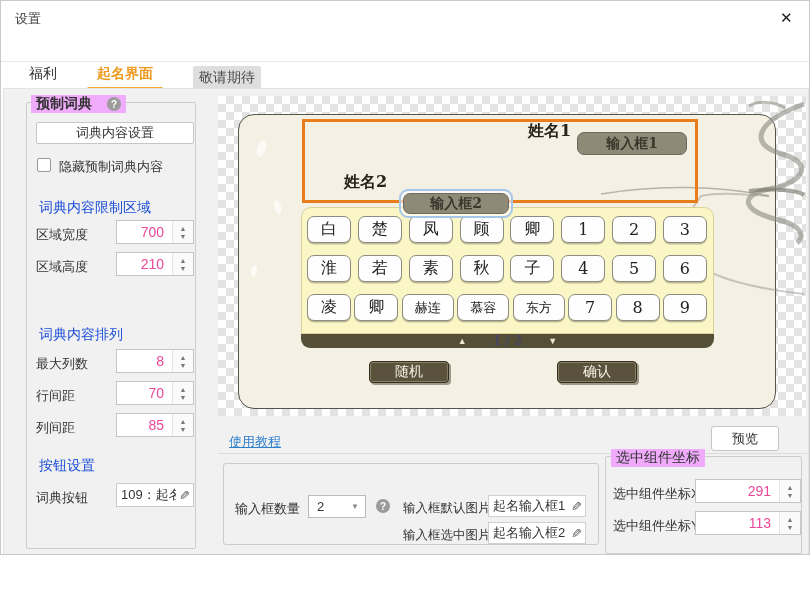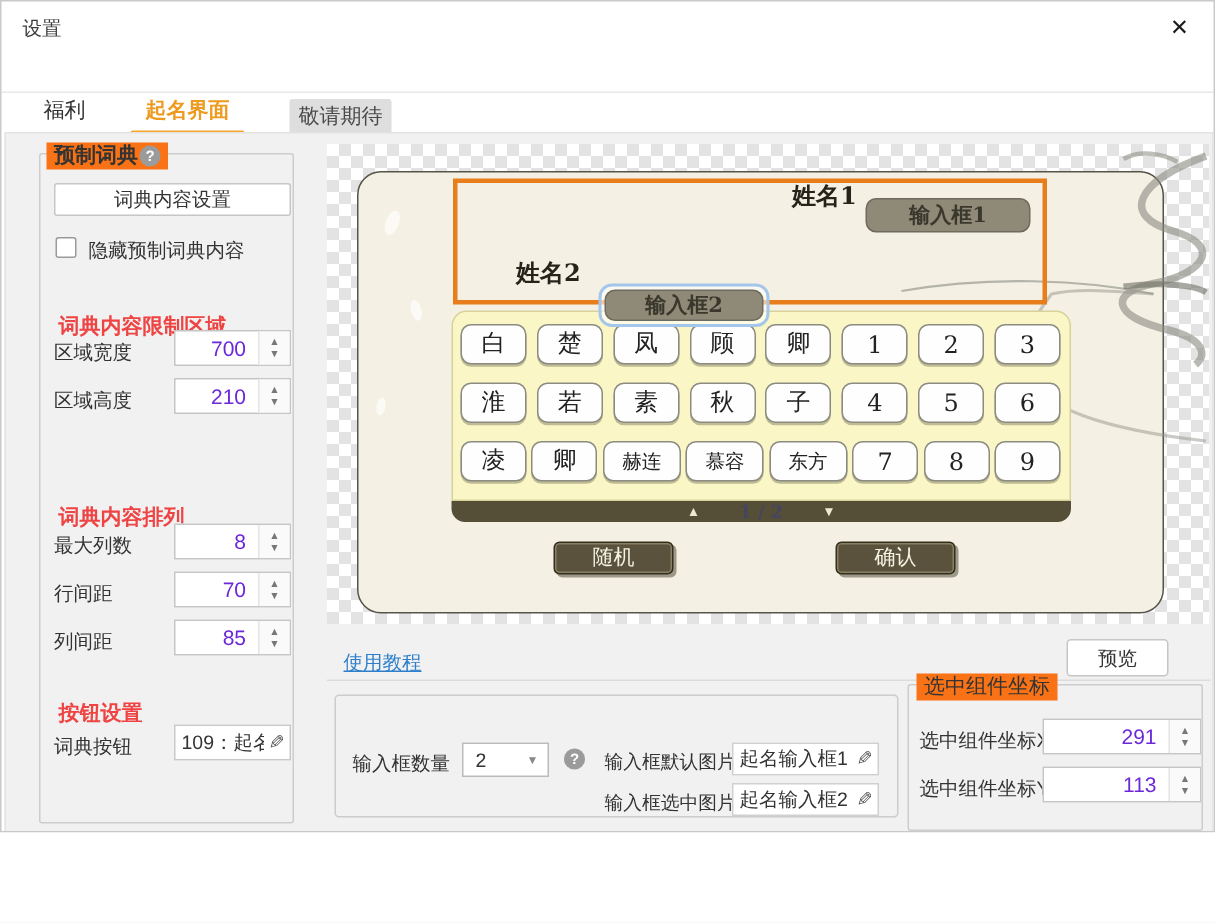--- a/index.html
+++ b/index.html
@@ -19,32 +19,32 @@
   .subtabs{display:flex;gap:40px;font-size:14px;align-items:center;}
   .subtab{position:relative;padding-bottom:7px;cursor:pointer;}
   .subtab.active{color:var(--tab-orange);font-weight:bold;}
   .subtab.active::after{content:"";position:absolute;left:-10px;right:-10px;bottom:0;height:3px;
        background:var(--accent);border-radius:2px;}
   .subtab.chip{background:#dedede;color:#4a4a4a;padding:3px 6px 3px;border-radius:2px;}
   .hline{background:#e8e8e8;height:1px;}
   
   .content-bg{background:#f1f1f1;border:1px solid #e3e3e3;box-sizing:border-box;}
   .fieldset{border:1px solid #cdcdcd;border-radius:2px;box-sizing:border-box;}
-  .legend{background:#f97316;padding:0 5px;font-size:14px;display:flex;align-items:center;gap:1px;}
+  .legend{background:#f0abfc;padding:0 5px;font-size:14px;display:flex;align-items:center;gap:15px;}
   .legend.bold{font-weight:bold;}
-  .sec-title{font-weight:bold;font-size:14px;color:#ef4444;margin-top:10px;}
+  .sec-title{font-weight:normal;font-size:14px;color:#1d4ed8;}
   .lbl{font-size:13px;color:#333;white-space:nowrap;}
   .btn-plain{background:#fff;border:1px solid #c6c6c6;border-radius:2px;font-size:13px;color:#333;
        display:flex;align-items:center;justify-content:center;cursor:pointer;box-sizing:border-box;}
   .checkbox{width:14px;height:14px;background:#fff;border:1px solid #9a9a9a;border-radius:2px;box-sizing:border-box;}
   .help{width:14px;height:14px;border-radius:50%;background:#9b9b9b;color:#fff;font-size:10px;font-weight:bold;
        display:flex;align-items:center;justify-content:center;}
   
   .spin{display:flex;background:#fff;border:1px solid #c6c6c6;box-sizing:border-box;height:24px;}
-  .spin-val{flex:1;font-size:14px;color:#6d28d9;text-align:right;padding-right:8px;line-height:22px;}
+  .spin-val{flex:1;font-size:14px;color:#ec4899;text-align:right;padding-right:8px;line-height:22px;}
   .spin-btns{width:20px;border-left:1px solid #e4e4e4;background:#fafafa;display:flex;flex-direction:column;
        align-items:center;justify-content:center;gap:1px;cursor:pointer;}
   .spin-btns span{font-size:7px;line-height:7px;color:#777;}
   .edit-field{display:flex;align-items:center;background:#fff;border:1px solid #c9c9c9;box-sizing:border-box;height:24px;}
   .ef-text{flex:1;font-size:13px;color:#333;white-space:nowrap;overflow:hidden;padding-left:4px;}
   .pencil{font-size:13px;color:#555;transform:scaleX(-1);padding:0 3px;cursor:pointer;}
   
   .checker{background:repeating-conic-gradient(#e3e3e3 0% 25%,#ffffff 0% 50%);background-size:16px 16px;}
   .cream{background:#f4f0e3;border:1.5px solid #56544a;border-radius:16px;box-sizing:border-box;}
   .petal{position:absolute;background:rgba(255,255,255,.65);border-radius:50%;}

